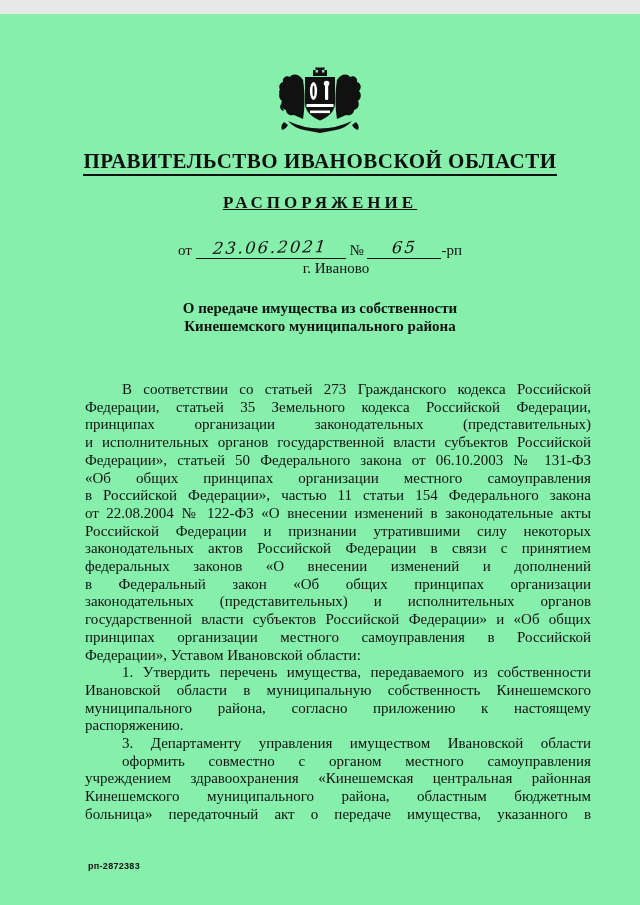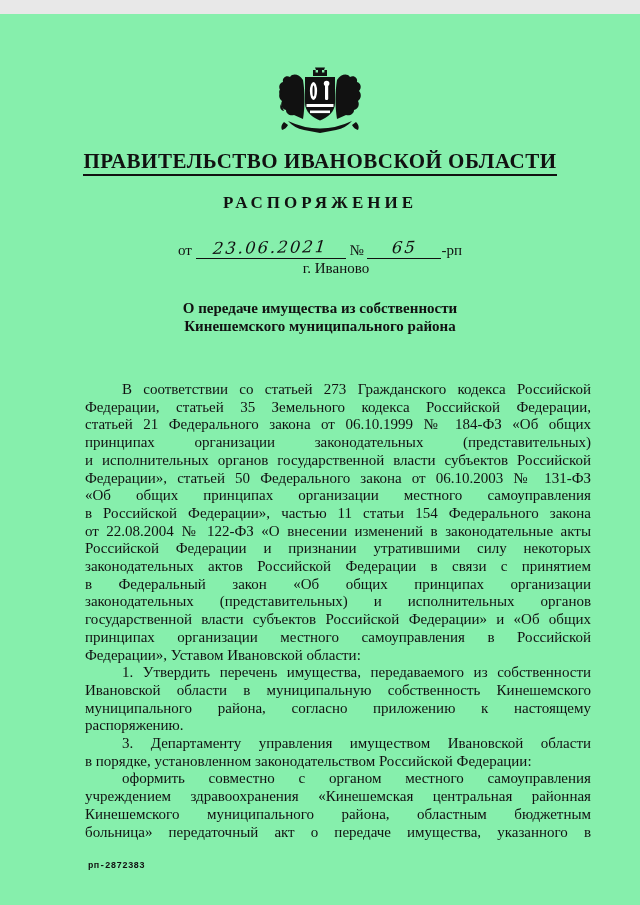--- a/index.html
+++ b/index.html
@@ -13,21 +13,21 @@
     overflow:hidden;
   }
   .emblem{position:absolute;top:50px;left:50%;transform:translateX(-50%);width:104px;height:76px;}
   .doc-title{
     position:absolute;top:135px;left:0;width:100%;
     text-align:center;font-weight:bold;font-size:21px;letter-spacing:.5px;
   }
   .doc-title .u{border-bottom:2px solid #111;padding-bottom:1px;}
   .doc-type{
     position:absolute;top:179px;left:0;width:100%;
-    text-align:center;font-weight:bold;font-size:17px;letter-spacing:4px;
+    text-align:center;font-weight:bold;font-size:17px;letter-spacing:4px;text-decoration:underline;
   }
   .date-row{
     position:absolute;top:224px;left:0;width:100%;
     text-align:center;font-size:15px;white-space:nowrap;
   }
   .uline{
     display:inline-block;border-bottom:1.6px solid #111;
     text-align:center;vertical-align:bottom;padding:0 4px 1px 4px;
   }
   .uline.date-slot{min-width:142px;}
@@ -49,21 +49,21 @@
   .body-text{
     position:absolute;top:367px;left:85px;width:506px;
     font-size:15px;line-height:17.7px;
   }
   .line{white-space:normal;}
   .line.just{text-align:justify;text-align-last:justify;}
   .line.left{text-align:left;}
   .line.indent{padding-left:37px;}
   .footer-code{
     position:absolute;top:847px;left:88px;
-    font-family:Liberation Mono, monospace;
+    font-family:Liberation Sans, sans-serif;
     font-weight:bold;font-size:9px;letter-spacing:.3px;
   }
 </style>
 </head>
 <body>
 
 <div class="page">
 
   <svg class="emblem" viewBox="0 0 104 76" xmlns="http://www.w3.org/2000/svg" fill="#111">
 
@@ -111,44 +111,43 @@
 
   <div class="subject">
       <div>О передаче имущества из собственности</div>
       <div>Кинешемского муниципального района</div>
     </div>
 
   <div class="body-text">
       <div class="para">
         <div class="line just indent">В соответствии со статьей 273 Гражданского кодекса Российской</div>
         <div class="line just">Федерации, статьей 35 Земельного кодекса Российской Федерации,</div>
-        <div class="line just">статьей 21 Федерального закона от 06.10.1999 № 184-ФЗ «Об общих</div>
         <div class="line just">принципах организации законодательных (представительных)</div>
         <div class="line just">и исполнительных органов государственной власти субъектов Российской</div>
         <div class="line just">Федерации», статьей 50 Федерального закона от 06.10.2003 № 131-ФЗ</div>
         <div class="line just">«Об общих принципах организации местного самоуправления</div>
         <div class="line just">в Российской Федерации», частью 11 статьи 154 Федерального закона</div>
         <div class="line just">от 22.08.2004 № 122-ФЗ «О внесении изменений в законодательные акты</div>
         <div class="line just">Российской Федерации и признании утратившими силу некоторых</div>
         <div class="line just">законодательных актов Российской Федерации в связи с принятием</div>
+        <div class="line just">федеральных законов «О внесении изменений и дополнений</div>
         <div class="line just">в Федеральный закон «Об общих принципах организации</div>
         <div class="line just">законодательных (представительных) и исполнительных органов</div>
         <div class="line just">государственной власти субъектов Российской Федерации» и «Об общих</div>
         <div class="line just">принципах организации местного самоуправления в Российской</div>
         <div class="line left">Федерации», Уставом Ивановской области:</div>
       </div>
       <div class="para">
         <div class="line just indent">1. Утвердить перечень имущества, передаваемого из собственности</div>
         <div class="line just">Ивановской области в муниципальную собственность Кинешемского</div>
         <div class="line just">муниципального района, согласно приложению к настоящему</div>
         <div class="line left">распоряжению.</div>
       </div>
       <div class="para">
         <div class="line just indent">3. Департаменту управления имуществом Ивановской области</div>
-        <div class="line left">в порядке, установленном законодательством Российской Федерации:</div>
       </div>
       <div class="para">
         <div class="line just indent">оформить совместно с органом местного самоуправления</div>
         <div class="line just">учреждением здравоохранения «Кинешемская центральная районная</div>
         <div class="line just">Кинешемского муниципального района, областным бюджетным</div>
         <div class="line just">больница» передаточный акт о передаче имущества, указанного в</div>
       </div>
     </div>
 
   <div class="footer-code">рп-2872383</div>

